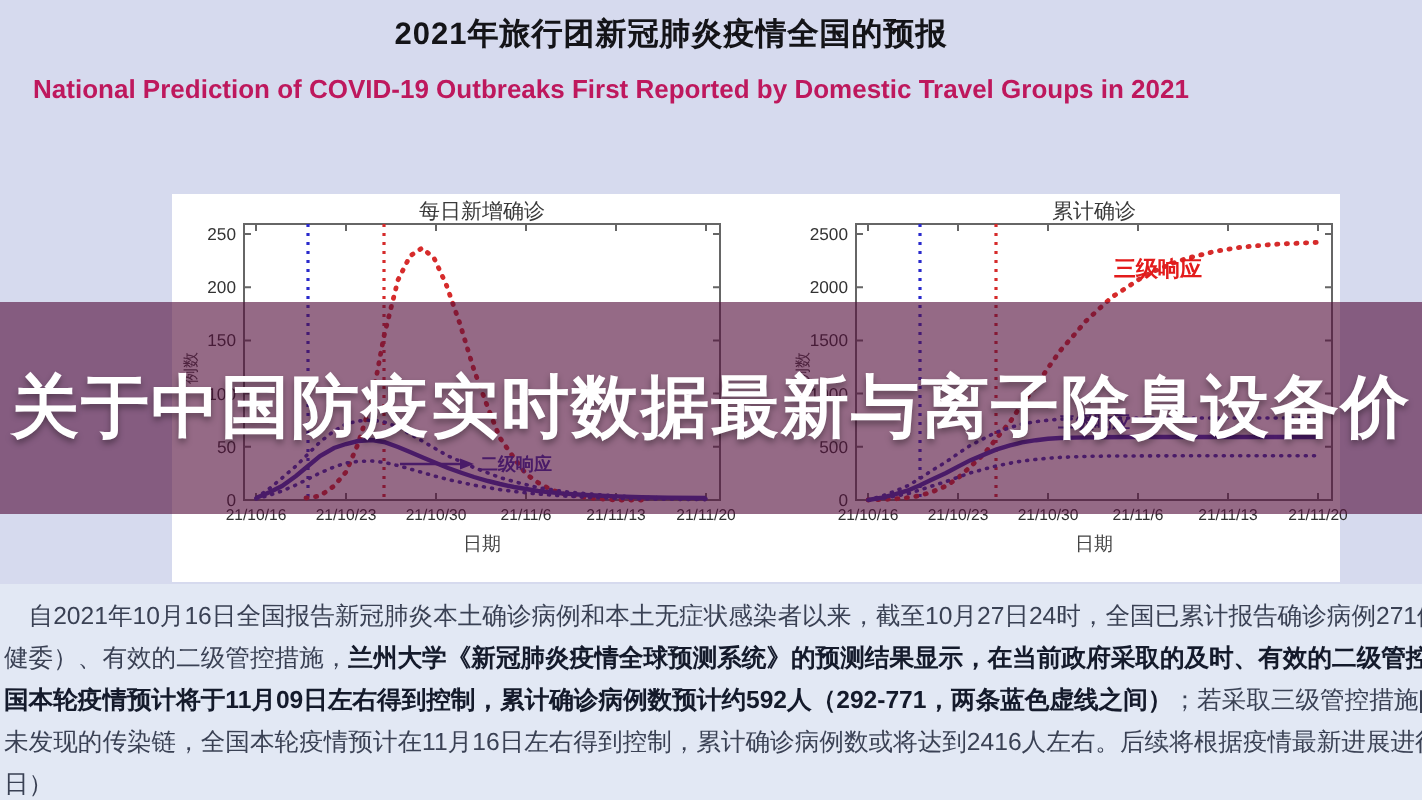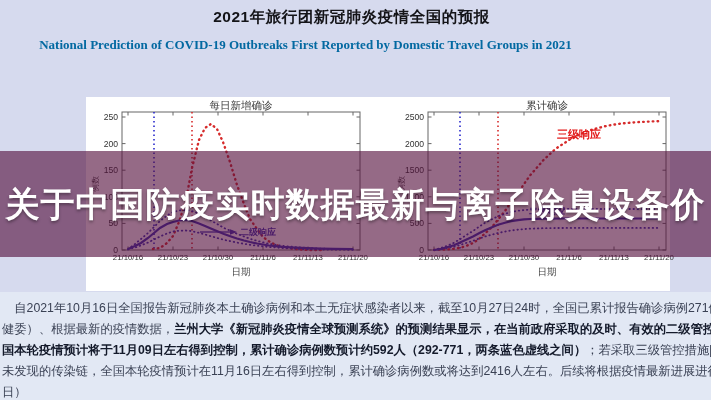--- a/index.html
+++ b/index.html
@@ -1,23 +1,23 @@
 <!DOCTYPE html>
 <html><head>
 <meta charset="utf-8">
 <style>
   html,body{margin:0;padding:0;}
   body{font-family:"Liberation Sans",sans-serif;}
   .screen{position:relative;width:711px;height:400px;background:#d6daee;overflow:hidden;}
 
   
-  .title-zh{position:absolute;top:7px;left:16px;width:671px;text-align:center;
+  .title-zh{position:absolute;top:7px;left:0;width:671px;text-align:center;
     font-size:15.5px;font-weight:bold;color:#141418;letter-spacing:.5px;}
   .title-en{position:absolute;top:37px;left:0;width:611px;text-align:center;
-    font-family:Liberation Serif, serif;font-size:13px;font-weight:bold;color:#0369a1;}
+    font-family:Liberation Sans, sans-serif;font-size:13px;font-weight:bold;color:#be185d;}
 
   
   .figure-panel{position:absolute;left:86px;top:97px;width:584px;height:194px;background:#ffffff;}
   .chart{position:absolute;top:100px;}
   .chart-left{left:88px;}
   .chart-right{left:394px;}
   svg text{font-family:"Liberation Sans",sans-serif;}
   .tick-label{font-size:8.6px;fill:#333;}
   .xtick-label{font-size:7.8px;fill:#333;}
   .chart-title{font-size:10.5px;fill:#3a3a3a;font-family:"Liberation Serif",serif;}
@@ -122,20 +122,20 @@
     <text class="xtick-label" x="265" y="160" text-anchor="middle">21/11/20</text>
   </svg>
 
   <div class="overlay">
     <div class="overlay-line">关于中国防疫实时数据最新与离子除臭设备价</div>
   </div>
 
   <div class="bottom">
     <div class="bottom-inner">
       <div class="tline"><span>　自2021年10月16日全国报告新冠肺炎本土确诊病例和本土无症状感染者以来，截至10月27日24时，全国已累计报告确诊病例271例（本土，数据来源：国</span></div>
-      <div class="tline"><span>健委）、根据最新的疫情数据，</span><b>兰州大学《新冠肺炎疫情全球预测系统》的预测结果显示，在当前政府采取的及时、有效的二级管控措施[1]下（蓝色实线），</b></div>
+      <div class="tline"><span>健委）、有效的二级管控措施，</span><b>兰州大学《新冠肺炎疫情全球预测系统》的预测结果显示，在当前政府采取的及时、有效的二级管控措施[1]下（蓝色实线），</b></div>
       <div class="tline"><b>国本轮疫情预计将于11月09日左右得到控制，累计确诊病例数预计约592人（292-771，两条蓝色虚线之间）</b><span>；若采取三级管控措施[2]（红色虚线），或者</span></div>
       <div class="tline"><span>未发现的传染链，全国本轮疫情预计在11月16日左右得到控制，累计确诊病例数或将达到2416人左右。后续将根据疫情最新进展进行更新预测。(2021年10</span></div>
       <div class="tline"><span>日）</span></div>
     </div>
   </div>
 
 </div>
 
 </body></html>

